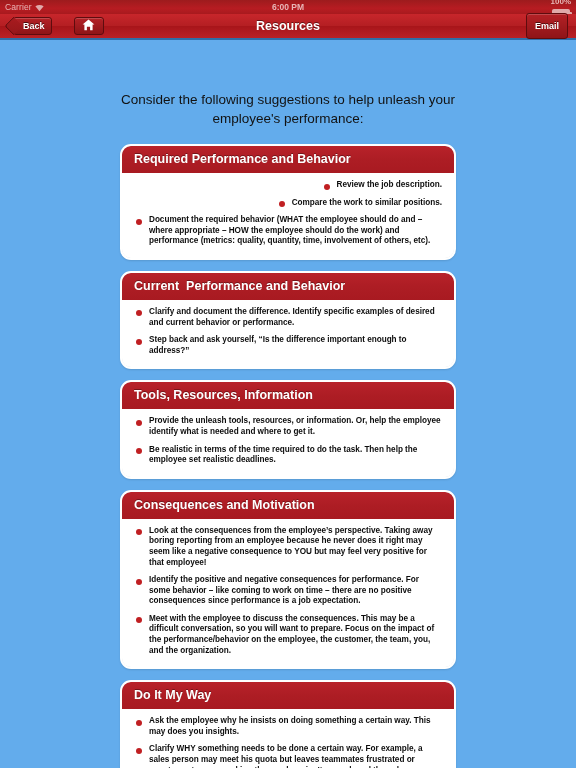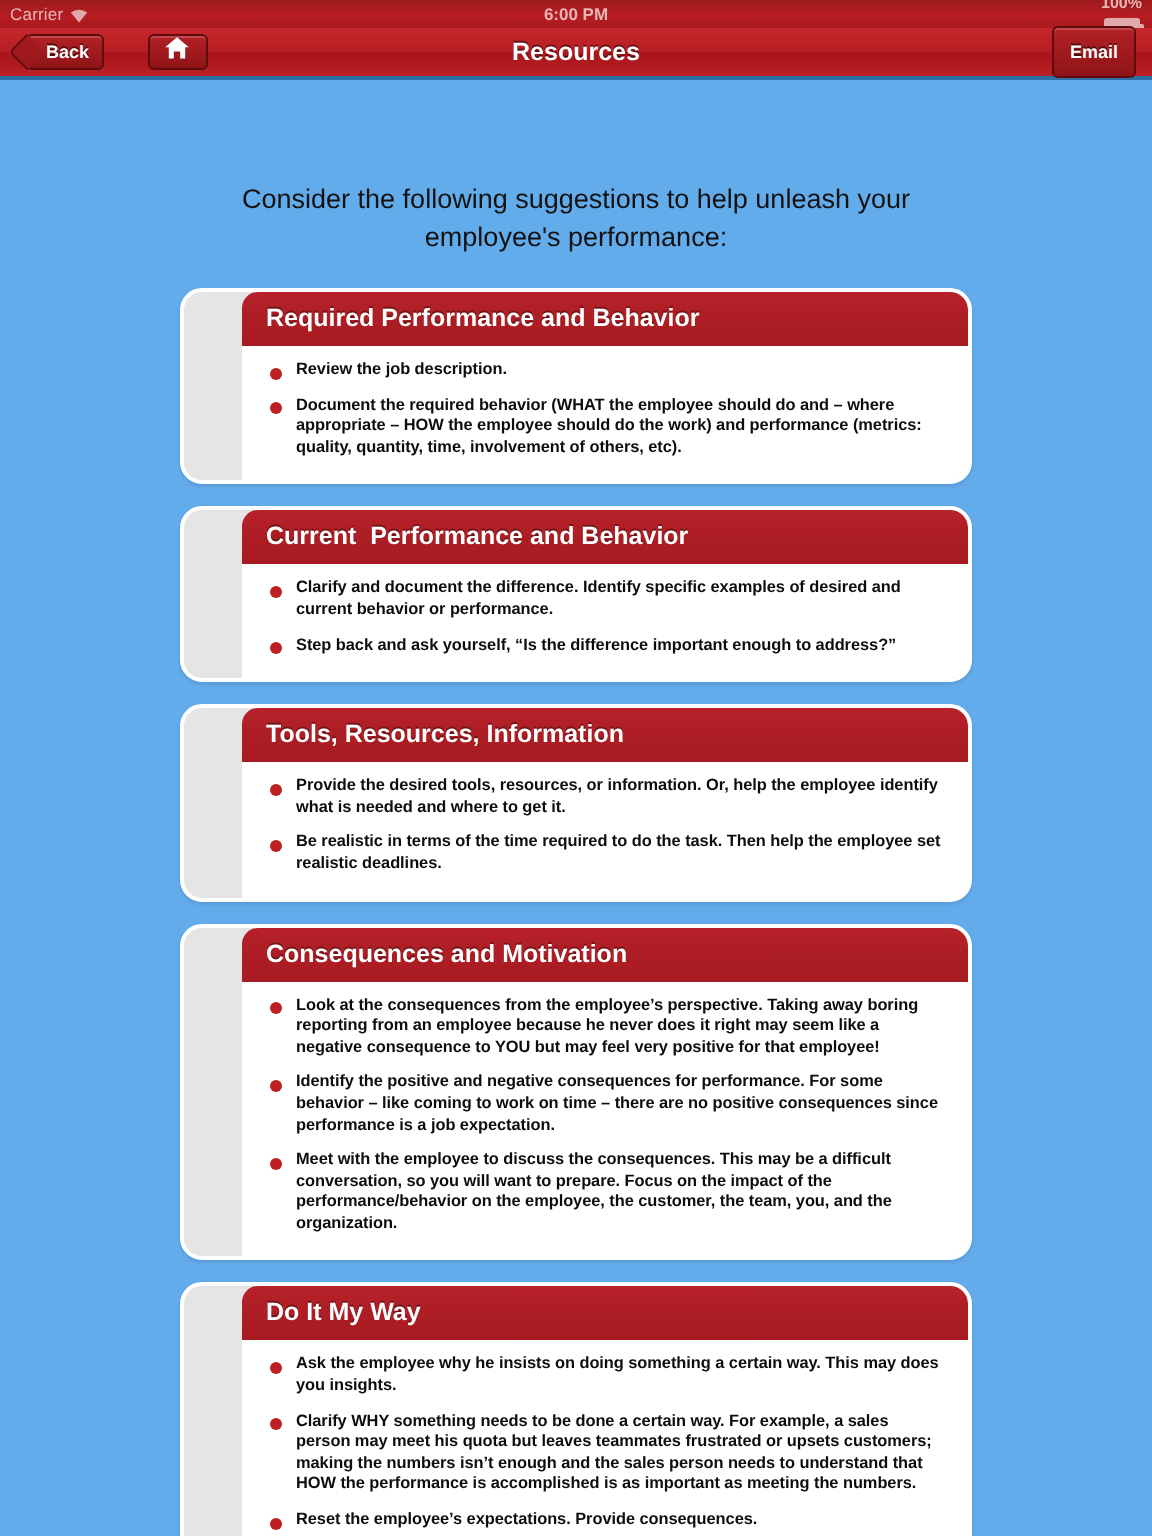--- a/index.html
+++ b/index.html
@@ -153,47 +153,47 @@
   .intro {
     margin: 48px auto 16px auto;
     width: 396px;
     text-align: center;
     font-size: 13.5px;
     line-height: 19px;
     color: #121212;
   }
 
   .card {
-    width: 396px;
+    width: 336px;
     margin: 0 auto 11px auto;
     background: #e5e5e5;
     border: 2.5px solid #ffffff;
     border-radius: 11px;
     overflow: hidden;
     box-shadow: 0 1px 2px rgba(0,0,0,0.12);
-    padding-left: 29px;
   }
   .card-header {
     background: linear-gradient(to bottom, #b8222a 0%, #ad1d24 50%, #a81a21 100%);
     color: #ffffff;
     font-size: 12.5px;
     font-weight: bold;
     padding: 6px 12px 7px 12px;
     border-radius: 8px 8px 0 0;
     text-shadow: 0 -1px 0 rgba(0,0,0,0.35);
     white-space: pre;
   }
   .card-body {
     background: #ffffff;
     padding: 7px 12px 9px 12px;
   }
   .bullet-row {
     display: flex;
     align-items: flex-start;
     margin-bottom: 7px;
+    justify-content: flex-end;
   }
   .bullet-row:last-child { margin-bottom: 2px; }
   .bullet-dot {
     flex: 0 0 auto;
     width: 6px; height: 6px;
     border-radius: 50%;
     background: #c01f22;
     margin: 3.5px 7px 0 2px;
   }
   .bullet-text {
@@ -249,20 +249,24 @@
   <div id="cards-container">
       <div class="card">
         <div class="card-header">Required Performance and Behavior</div>
         <div class="card-body">
           <div class="bullet-row">
             <span class="bullet-dot"></span>
             <span class="bullet-text">Review the job description.</span>
           </div>
           <div class="bullet-row">
             <span class="bullet-dot"></span>
+            <span class="bullet-text">Compare the work to similar positions.</span>
+          </div>
+          <div class="bullet-row">
+            <span class="bullet-dot"></span>
             <span class="bullet-text">Document the required behavior (WHAT the employee should do and – where appropriate – HOW the employee should do the work) and performance (metrics: quality, quantity, time, involvement of others, etc).</span>
           </div>
         </div>
       </div>
       <div class="card">
         <div class="card-header">Current  Performance and Behavior</div>
         <div class="card-body">
           <div class="bullet-row">
             <span class="bullet-dot"></span>
             <span class="bullet-text">Clarify and document the difference.  Identify specific examples of desired and current behavior or performance.</span>
@@ -271,21 +275,21 @@
             <span class="bullet-dot"></span>
             <span class="bullet-text">Step back and ask yourself, “Is the difference important enough to address?”</span>
           </div>
         </div>
       </div>
       <div class="card">
         <div class="card-header">Tools, Resources, Information</div>
         <div class="card-body">
           <div class="bullet-row">
             <span class="bullet-dot"></span>
-            <span class="bullet-text">Provide the desired tools, resources, or information.  Or, help the employee identify what is needed and where to get it.</span>
+            <span class="bullet-text">Provide the unleash tools, resources, or information.  Or, help the employee identify what is needed and where to get it.</span>
           </div>
           <div class="bullet-row">
             <span class="bullet-dot"></span>
             <span class="bullet-text">Be realistic in terms of the time required to do the task.  Then help the employee set realistic deadlines.</span>
           </div>
         </div>
       </div>
       <div class="card">
         <div class="card-header">Consequences and Motivation</div>
         <div class="card-body">

